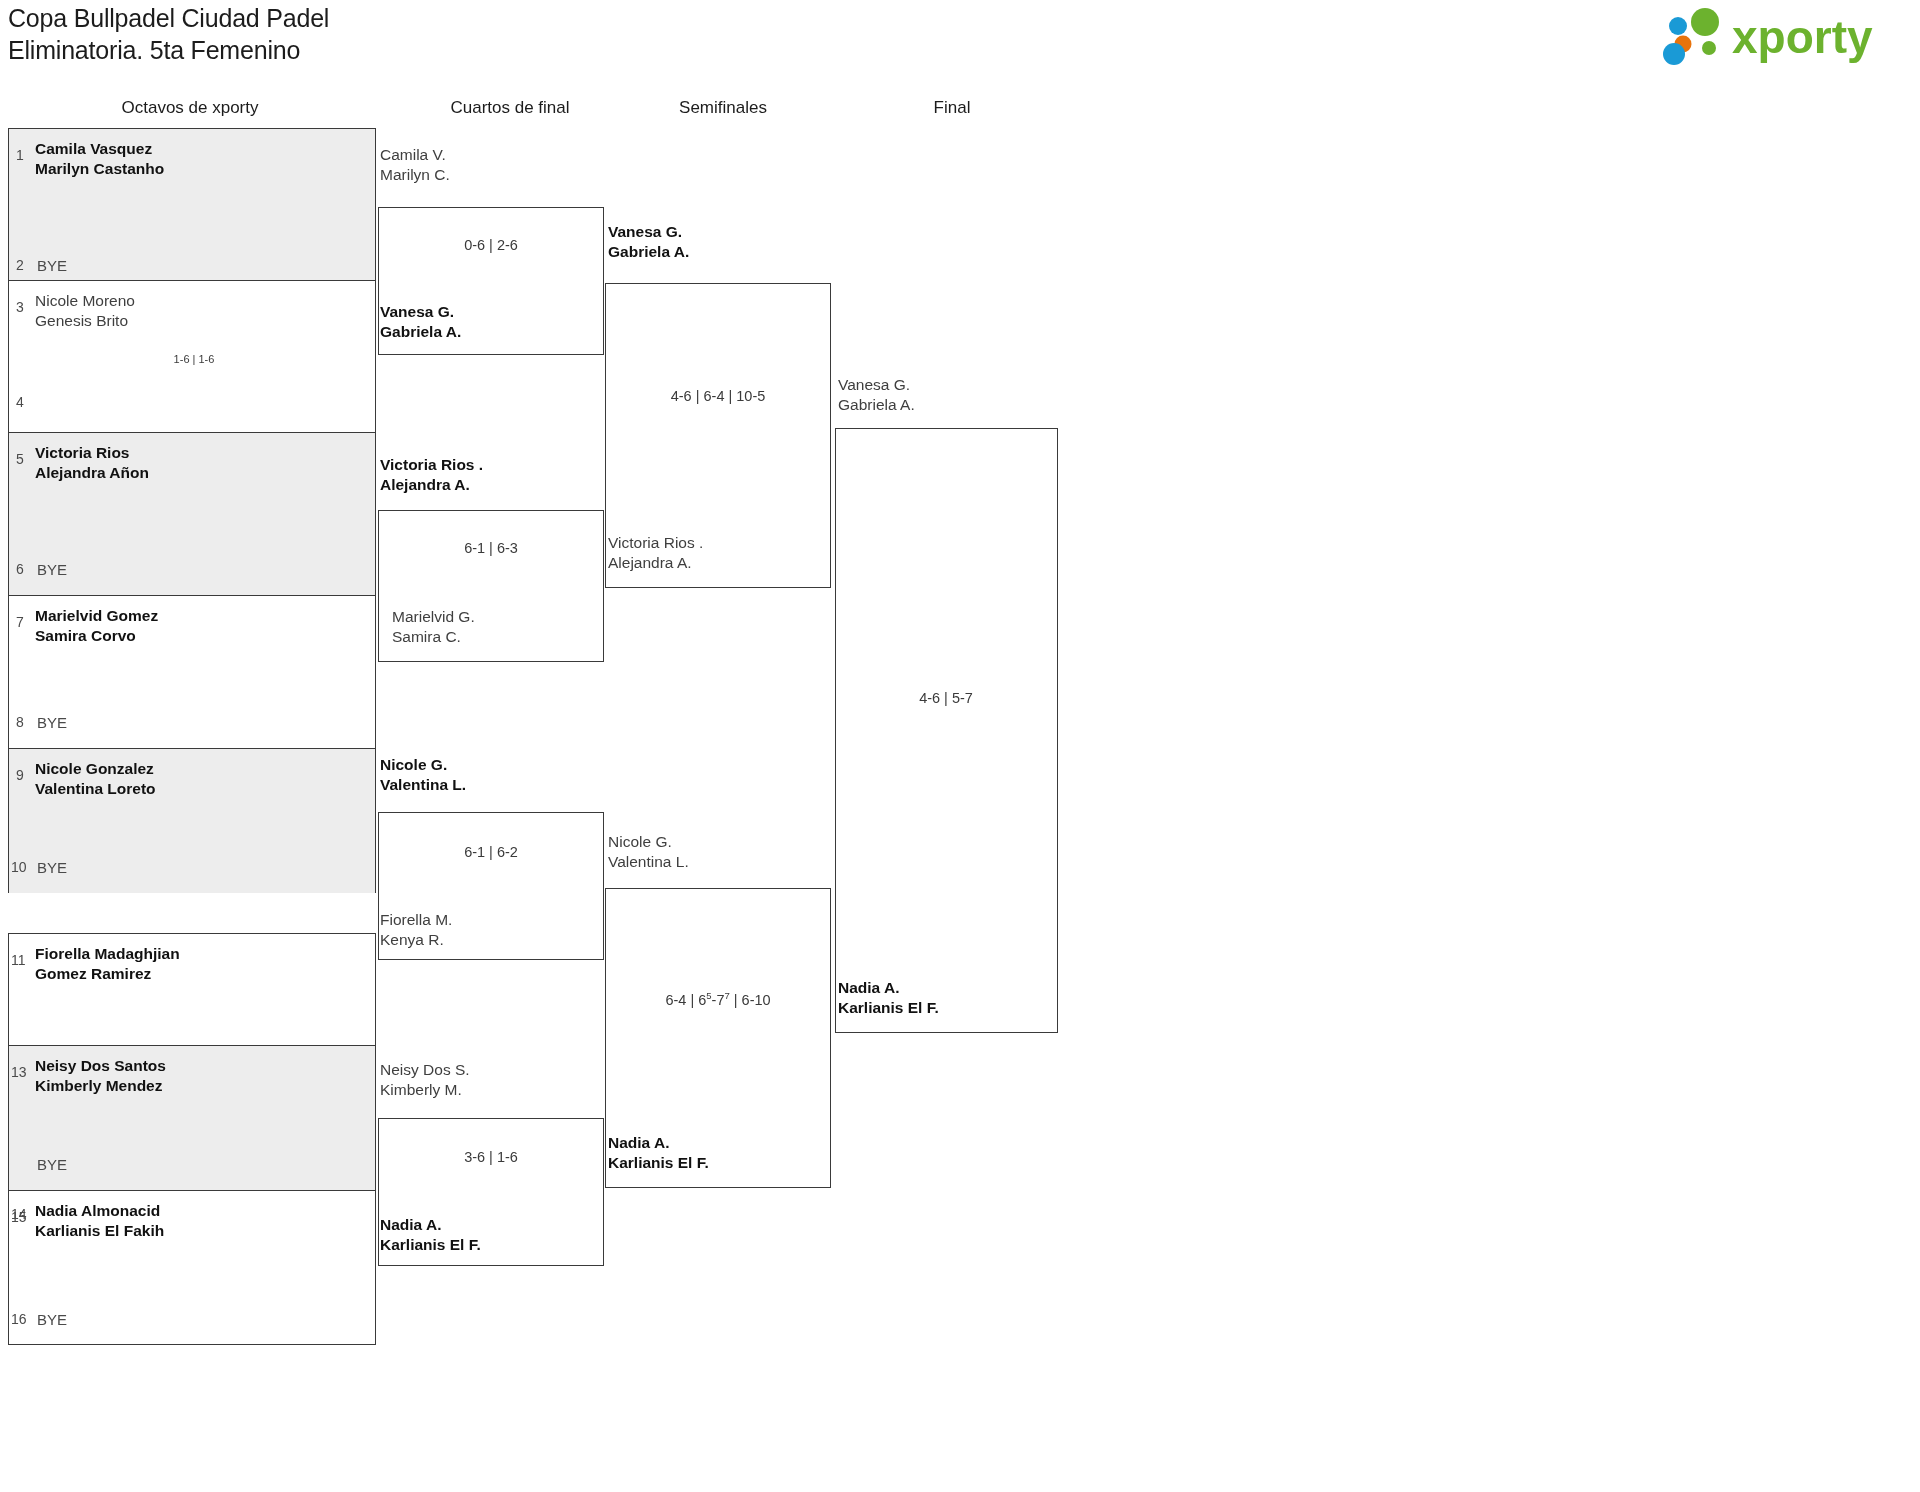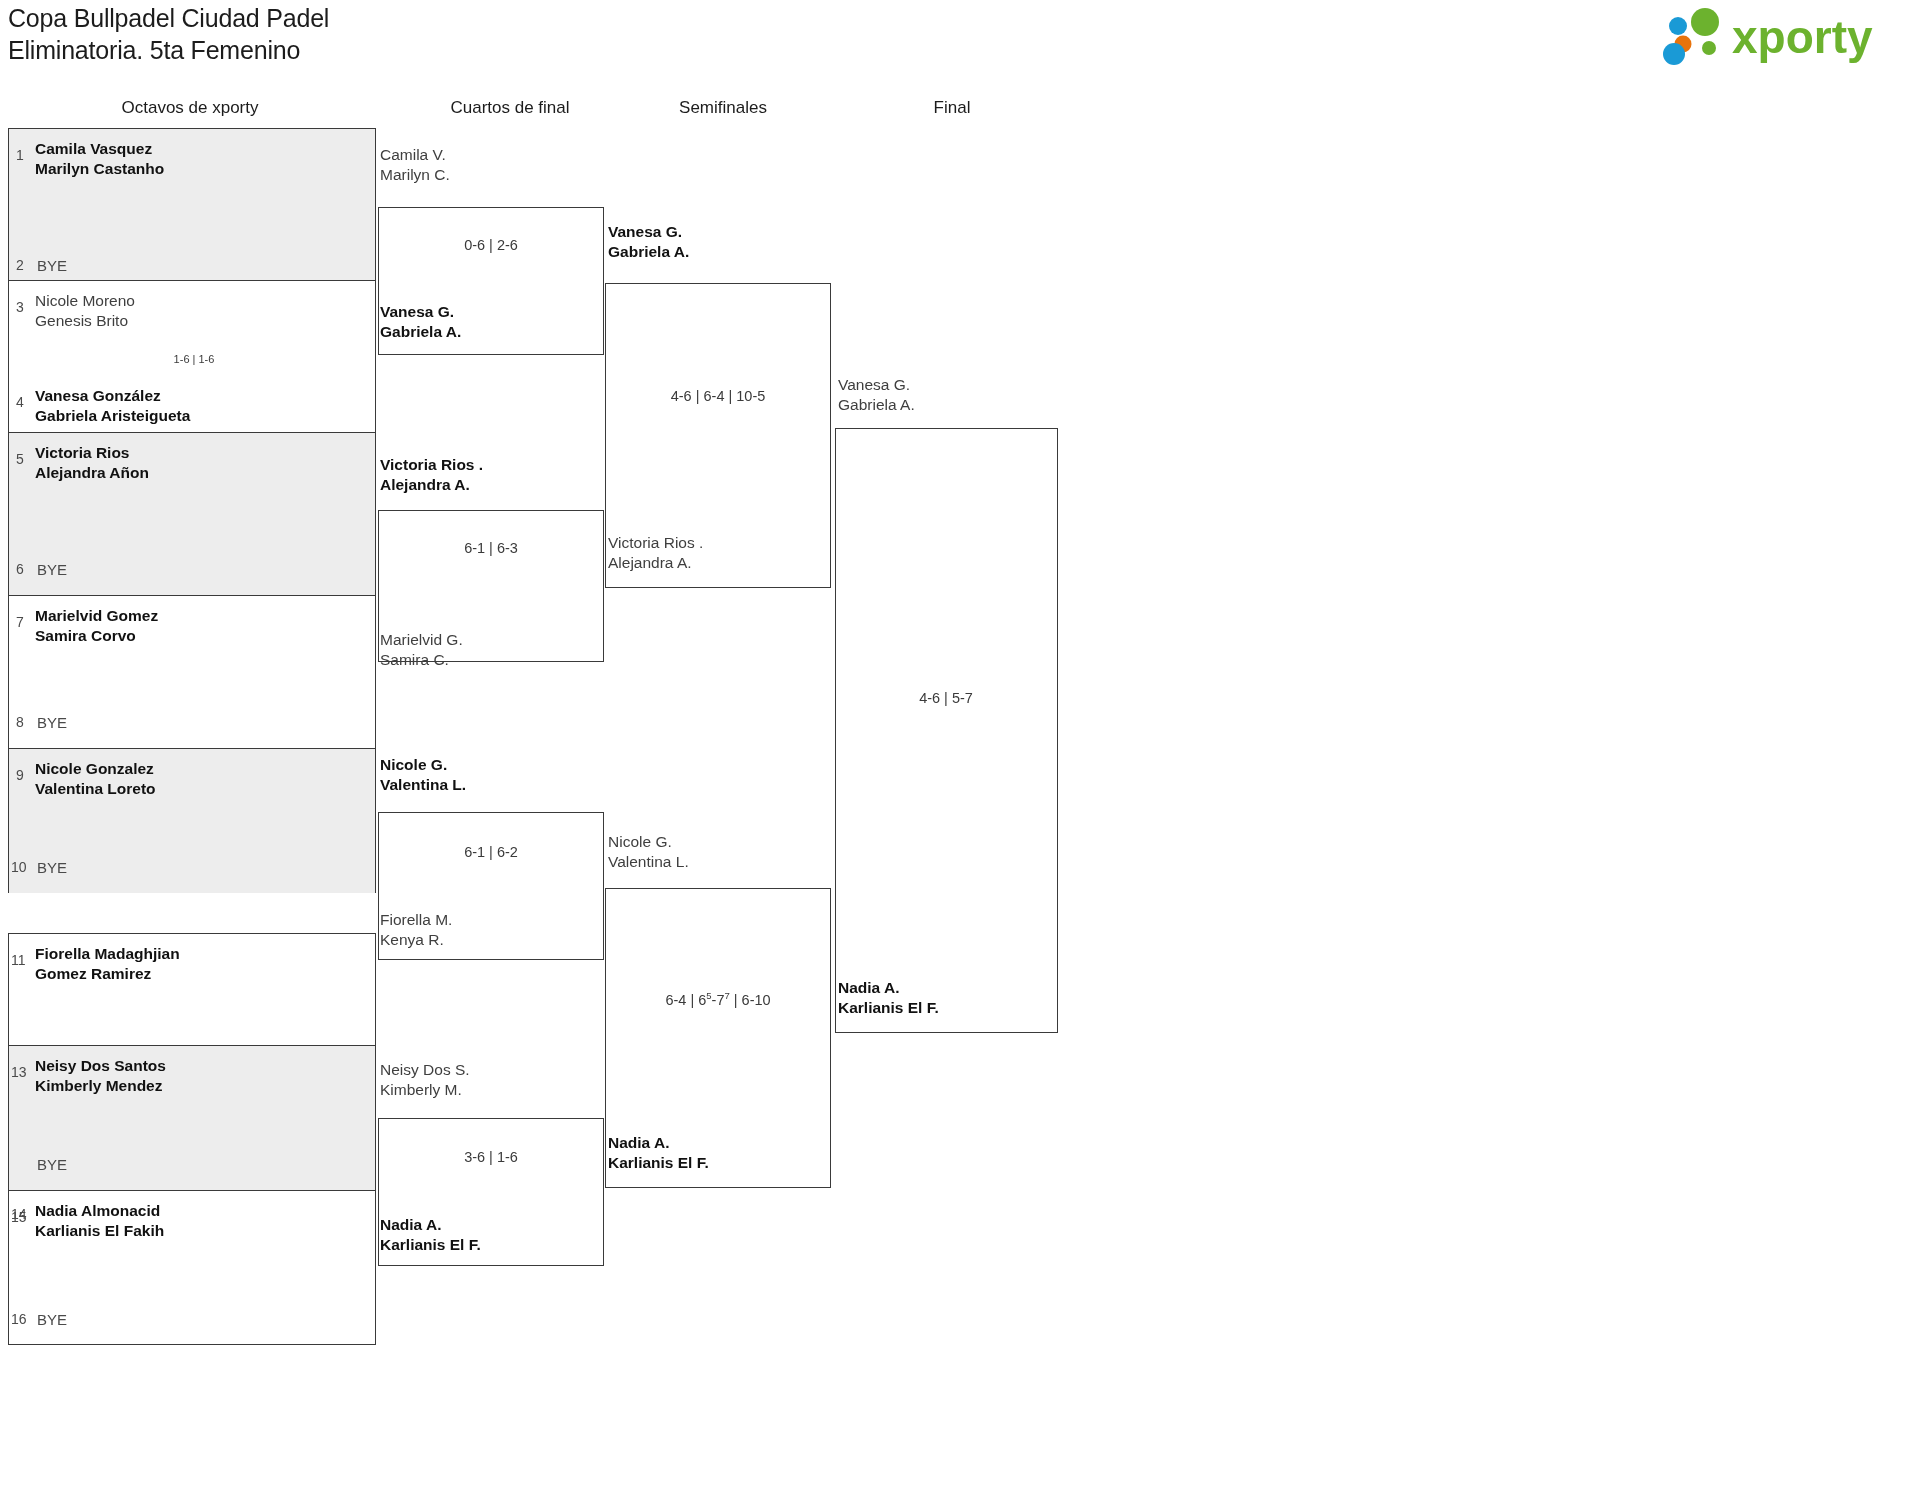--- a/index.html
+++ b/index.html
@@ -151,22 +151,20 @@
   <div class="seed" style="top:128px;">2</div>
   <div class="bye" style="top:128px;">BYE</div>
 </div>
 
 <div class="r1-cell" style="top:280px; height:152px;">
   <div class="seed" style="top:18px;">3</div>
   <div class="team loser" style="top:10px;">Nicole Moreno
 Genesis Brito</div>
   <div class="r1-score" style="left:185px; top:72px;">1-6 | 1-6</div>
   <div class="seed" style="top:113px;">4</div>
-  <div class="team winner" style="top:105px;">Vanesa González
-Gabriela Aristeigueta</div>
 </div>
 
 <div class="r1-cell shaded" style="top:432px; height:163px;">
   <div class="seed" style="top:18px;">5</div>
   <div class="team winner" style="top:10px;">Victoria Rios
 Alejandra Añon</div>
   <div class="seed" style="top:128px;">6</div>
   <div class="bye" style="top:128px;">BYE</div>
 </div>
 
@@ -214,21 +212,21 @@
 Marilyn C.</div>
 <div class="connector" style="left:378px; top:207px; width:226px; height:148px;"></div>
 <div class="conn-score" style="left:491px; top:245px;">0-6 | 2-6</div>
 <div class="slot winner" style="left:380px; top:302px;">Vanesa G.
 Gabriela A.</div>
 
 <div class="slot winner" style="left:380px; top:455px;">Victoria Rios .
 Alejandra A.</div>
 <div class="connector" style="left:378px; top:510px; width:226px; height:152px;"></div>
 <div class="conn-score" style="left:491px; top:548px;">6-1 | 6-3</div>
-<div class="slot loser" style="left:380px; top:607px;margin-top:23px;">Marielvid G.
+<div class="slot loser" style="left:392px; top:607px;">Marielvid G.
 Samira C.</div>
 
 <div class="slot winner" style="left:380px; top:755px;">Nicole G.
 Valentina L.</div>
 <div class="connector" style="left:378px; top:812px; width:226px; height:148px;"></div>
 <div class="conn-score" style="left:491px; top:852px;">6-1 | 6-2</div>
 <div class="slot loser" style="left:380px; top:910px;">Fiorella M.
 Kenya R.</div>
 
 <div class="slot loser" style="left:380px; top:1060px;">Neisy Dos S.

